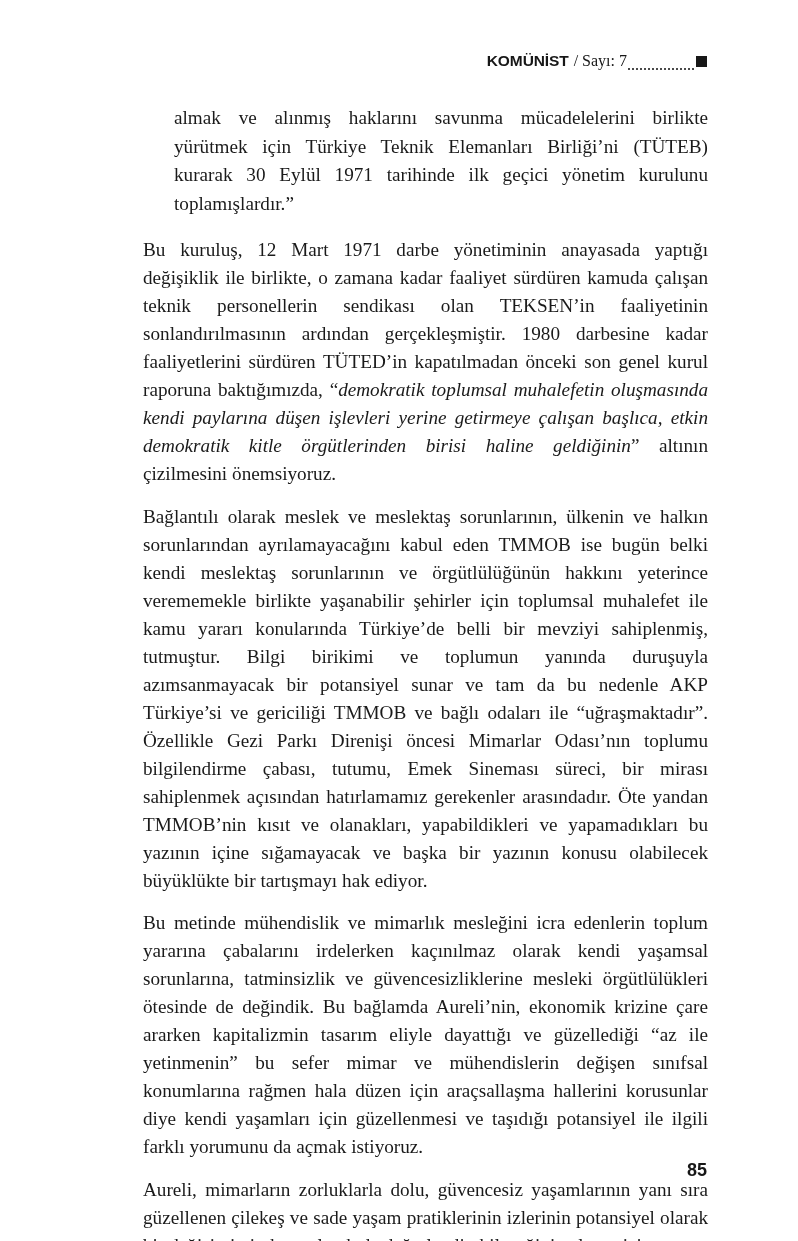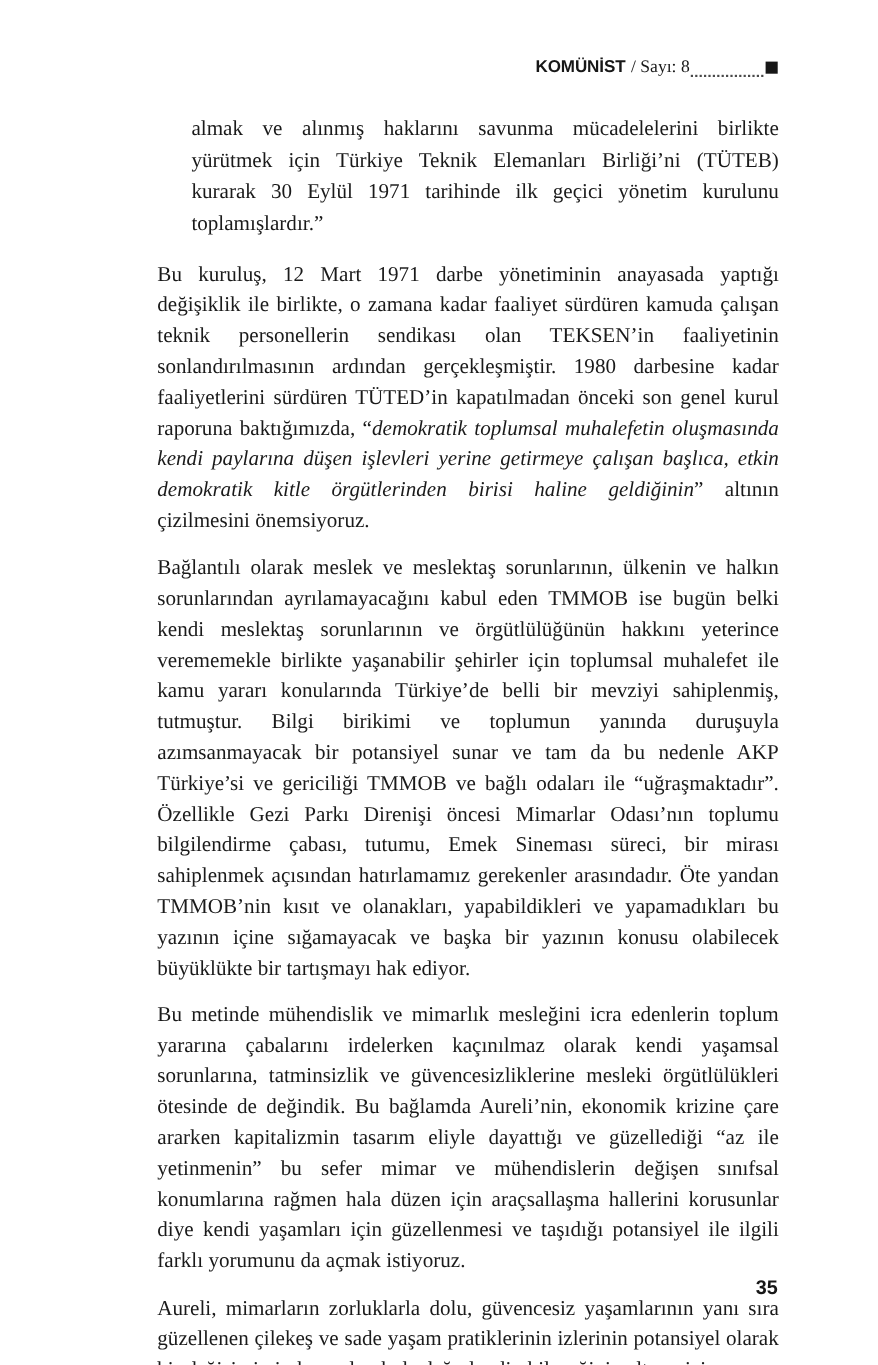--- a/index.html
+++ b/index.html
@@ -116,34 +116,34 @@
   }
 </style>
 </head>
 <body>
 
 <div class="page">
 
   <div class="running-header">
     <span class="hdr-journal">KOMÜNİST</span>
     <span class="hdr-sep">/</span>
-    <span class="hdr-issue">Sayı: 8</span>
+    <span class="hdr-issue">Sayı: 7</span>
     <span class="hdr-leader"></span>
     <span class="hdr-square"></span>
   </div>
 
   <div class="text-column">
 
     <div class="blockquote-par">almak ve alınmış haklarını savunma mücadelelerini birlikte yürütmek için Türkiye Teknik Elemanları Birliği’ni (TÜTEB) kurarak 30 Eylül 1971 tarihinde ilk geçici yönetim kurulunu toplamışlardır.”</div>
 
     <p class="body-par"><span>Bu kuruluş, 12 Mart 1971 darbe yönetiminin anayasada yaptığı değişiklik ile birlikte, o zamana kadar faaliyet sürdüren kamuda çalışan teknik personellerin sendikası olan TEKSEN’in faaliyetinin sonlandırılmasının ardından gerçekleşmiştir. 1980 darbesine kadar faaliyetlerini sürdüren TÜTED’in kapatılmadan önceki son genel kurul raporuna baktığımızda, “</span><span class="italic-quote">demokratik toplumsal muhalefetin oluşmasında kendi paylarına düşen işlevleri yerine getirmeye çalışan başlıca, etkin demokratik kitle örgütlerinden birisi haline geldiğinin</span><span>” altının çizilmesini önemsiyoruz.</span></p>
 
     <p class="body-par">Bağlantılı olarak meslek ve meslektaş sorunlarının, ülkenin ve halkın sorunlarından ayrılamayacağını kabul eden TMMOB ise bugün belki kendi meslektaş sorunlarının ve örgütlülüğünün hakkını yeterince verememekle birlikte yaşanabilir şehirler için toplumsal muhalefet ile kamu yararı konularında Türkiye’de belli bir mevziyi sahiplenmiş, tutmuştur. Bilgi birikimi ve toplumun yanında duruşuyla azımsanmayacak bir potansiyel sunar ve tam da bu nedenle AKP Türkiye’si ve gericiliği TMMOB ve bağlı odaları ile “uğraşmaktadır”. Özellikle Gezi Parkı Direnişi öncesi Mimarlar Odası’nın toplumu bilgilendirme çabası, tutumu, Emek Sineması süreci, bir mirası sahiplenmek açısından hatırlamamız gerekenler arasındadır. Öte yandan TMMOB’nin kısıt ve olanakları, yapabildikleri ve yapamadıkları bu yazının içine sığamayacak ve başka bir yazının konusu olabilecek büyüklükte bir tartışmayı hak ediyor.</p>
 
     <p class="body-par">Bu metinde mühendislik ve mimarlık mesleğini icra edenlerin toplum yararına çabalarını irdelerken kaçınılmaz olarak kendi yaşamsal sorunlarına, tatminsizlik ve güvencesizliklerine mesleki örgütlülükleri ötesinde de değindik. Bu bağlamda Aureli’nin, ekonomik krizine çare ararken kapitalizmin tasarım eliyle dayattığı ve güzellediği “az ile yetinmenin” bu sefer mimar ve mühendislerin değişen sınıfsal konumlarına rağmen hala düzen için araçsallaşma hallerini korusunlar diye kendi yaşamları için güzellenmesi ve taşıdığı potansiyel ile ilgili farklı yorumunu da açmak istiyoruz.</p>
 
     <p class="body-par">Aureli, mimarların zorluklarla dolu, güvencesiz yaşamlarının yanı sıra güzellenen çilekeş ve sade yaşam pratiklerinin izlerinin potansiyel olarak bir değişimin imkanı olarak da değerlendirebileceğinin altını çiziyor:</p>
 
   </div>
 
-  <div class="folio">35</div>
+  <div class="folio">85</div>
 
 </div>
 
 </body></html>

